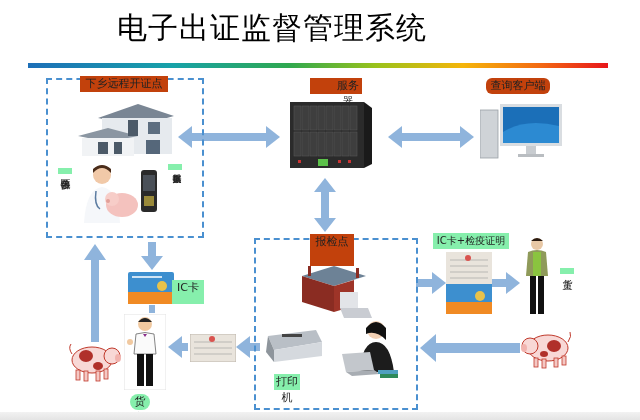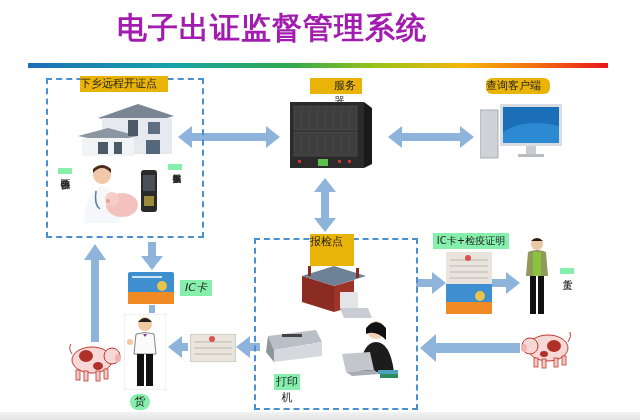--- a/index.html
+++ b/index.html
@@ -1,21 +1,21 @@
 <!DOCTYPE html>
 <html><head>
 <meta charset="utf-8">
 <style>
   html,body{margin:0;padding:0;background:#fff;}
   body{width:640px;height:420px;position:relative;overflow:hidden;font-family:"DejaVu Sans",sans-serif;}
   .abs{position:absolute;}
-  .title{left:0;top:8px;width:544px;text-align:center;font-size:30px;font-weight:bold;color:#a21caf;letter-spacing:1px;}
+  .title{left:0;top:8px;width:544px;text-align:center;font-size:30px;font-weight:normal;color:#000000;letter-spacing:1px;}
   .rainbow{left:28px;top:63px;width:580px;height:5px;background:linear-gradient(90deg,#1d6fb8 0%,#17a2a8 25%,#2fa84f 45%,#9ac21b 60%,#f5b50a 75%,#f36b12 88%,#e8161b 100%);}
   .dash{border:2px dashed #4a90d0;box-sizing:border-box;}
-  .tag-y{background:#eab308;color:#222;font-size:11px;text-align:left;line-height:16px;}
+  .tag-y{background:#c2410c;color:#222;font-size:11px;text-align:center;line-height:16px;}
   .tag-g{background:#86efac;color:#222;font-size:11px;text-align:center;}
   .vtag{writing-mode:vertical-rl;text-orientation:upright;font-size:10px;line-height:14px;padding:3px 0;}
   .footer{left:0;top:412px;width:640px;height:8px;background:linear-gradient(180deg,#f2f2f2,#e4e4e4);}
   svg{position:absolute;left:0;top:0;}
 </style>
 </head>
 <body>
 
 <div class="abs title">电子出证监督管理系统</div>
 <div class="abs rainbow"></div>
@@ -233,21 +233,21 @@
       <rect x="36" y="29" width="4" height="10"></rect>
     </g>
 </svg>
 
 <svg class="abs" style="left:128px;top:272px;" width="46" height="32" viewBox="0 0 46 32">
   <rect x="0" y="0" width="46" height="32" rx="2" fill="#3d8fcf"></rect>
   <rect x="0" y="20" width="46" height="12" fill="#f08a24"></rect>
   <circle cx="34" cy="14" r="5" fill="#e8c24a"></circle>
   <rect x="4" y="4" width="30" height="2" fill="#cfe4f5"></rect>
 </svg>
-<div class="abs tag-g" style="left:180px;top:280px;width:32px;height:16px;line-height:16px;font-style:italic;">IC卡</div>
+<div class="abs tag-g" style="left:172px;top:280px;width:32px;height:24px;line-height:16px;">IC卡</div>
 
 <svg class="abs" style="left:124px;top:314px;" width="42" height="76" viewBox="0 0 42 76">
   <rect x="0" y="0" width="42" height="76" fill="#fff" stroke="#e2e2e2"></rect>
   <circle cx="21" cy="10" r="7" fill="#f1c9a0"></circle>
   <path d="M14 8 Q21 0 28 8Z" fill="#222"></path>
   <path d="M10 40 L12 20 Q21 17 30 20 L32 40Z" fill="#fafafa" stroke="#666" stroke-width="0.8"></path>
   <polygon points="19,20 23,20 21,23" fill="#8a2b8a"></polygon>
   <circle cx="6" cy="28" r="3" fill="#f1c9a0"></circle>
   <rect x="13" y="40" width="7" height="32" fill="#111"></rect>
     <rect x="22" y="40" width="7" height="32" fill="#111"></rect>

